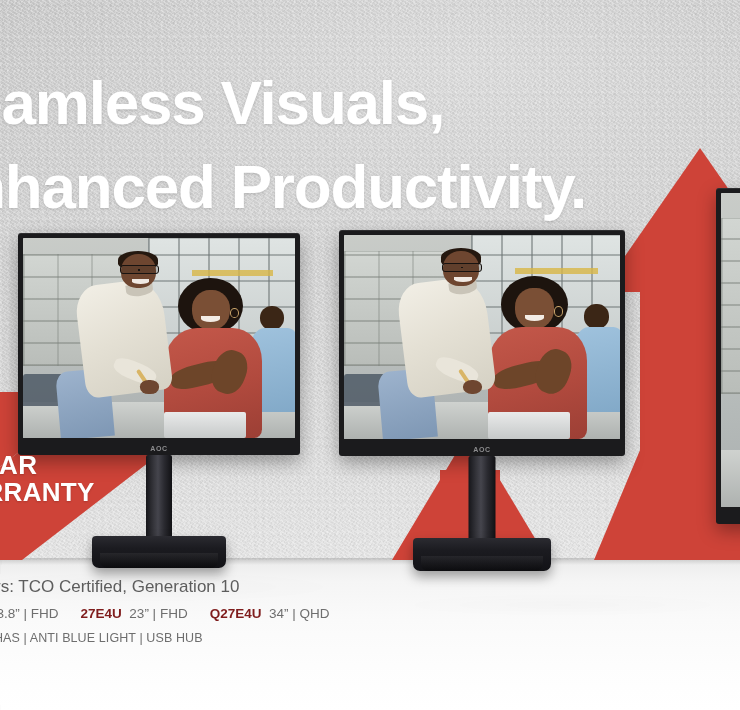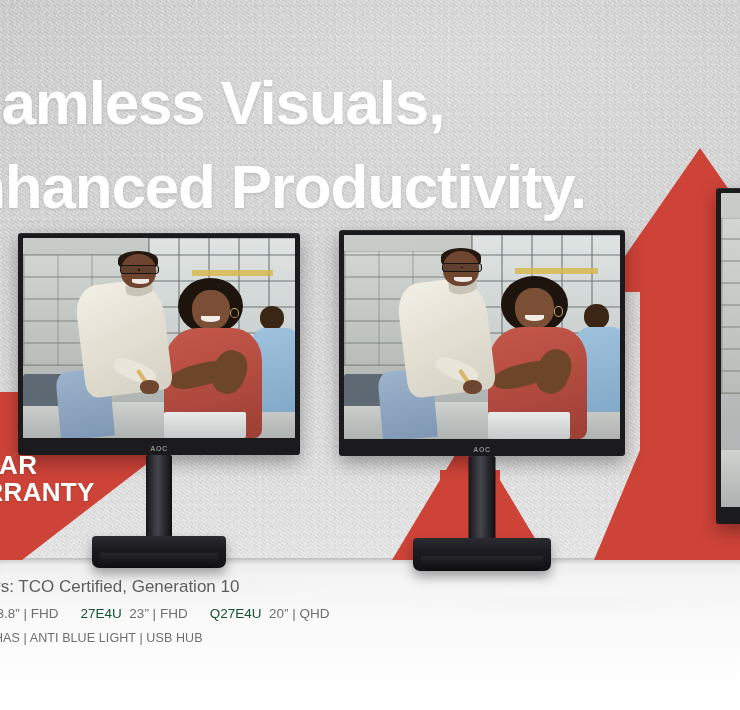--- a/index.html
+++ b/index.html
@@ -290,21 +290,21 @@
     white-space:nowrap;
     line-height:1.35;
   }
   .spec-line2 {
     font-size:13.5px;
     color:#6e6e6e;
     white-space:nowrap;
     margin-top:6px;
     line-height:1.4;
   }
-  .spec-line2 b { color:#14532d; font-weight:normal; }
+  .spec-line2 b { color:#7f1d1d; font-weight:bold; }
   .spec-line2 .gap { display:inline-block; width:22px; }
   .spec-line3 {
     font-size:12.5px;
     color:#6e6e6e;
     white-space:nowrap;
     margin-top:7px;
     letter-spacing:.1px;
   }
 
   
@@ -443,18 +443,18 @@
   </div>
 
   <div class="warranty">
     <span class="w1">3 YEAR</span>
     <span class="w2">WARRANTY</span>
   </div>
 
   <div class="specs">
     <div class="spec-line1">Monitors:  TCO Certified, Generation 10</div>
     <div class="spec-line2">
-      <span>24E4U  23.8” | FHD</span><span class="gap"></span><b>27E4U</b>&nbsp;&nbsp;<span>23” | FHD</span><span class="gap"></span><b>Q27E4U</b>&nbsp;&nbsp;<span>20” | QHD</span>
+      <span>24E4U  23.8” | FHD</span><span class="gap"></span><b>27E4U</b>&nbsp;&nbsp;<span>23” | FHD</span><span class="gap"></span><b>Q27E4U</b>&nbsp;&nbsp;<span>34” | QHD</span>
     </div>
     <div class="spec-line3">USB-C | HAS | ANTI BLUE LIGHT | USB HUB</div>
   </div>
 
 </div>
 
 </body></html>

